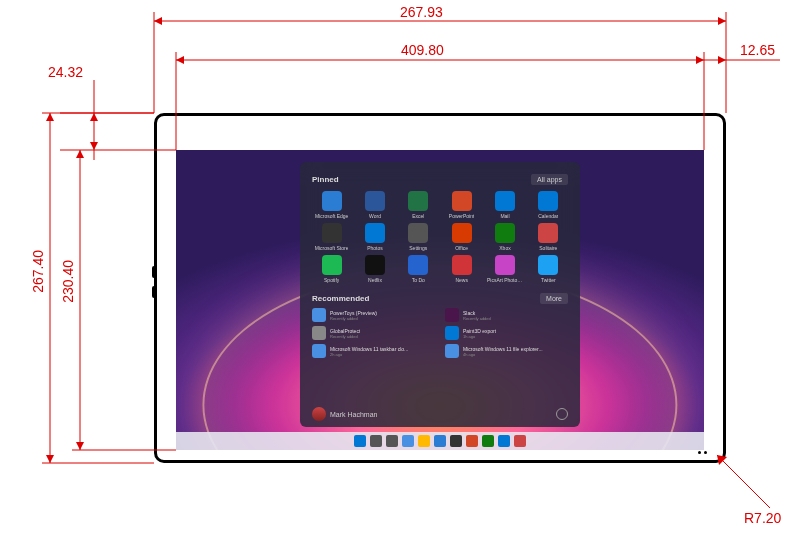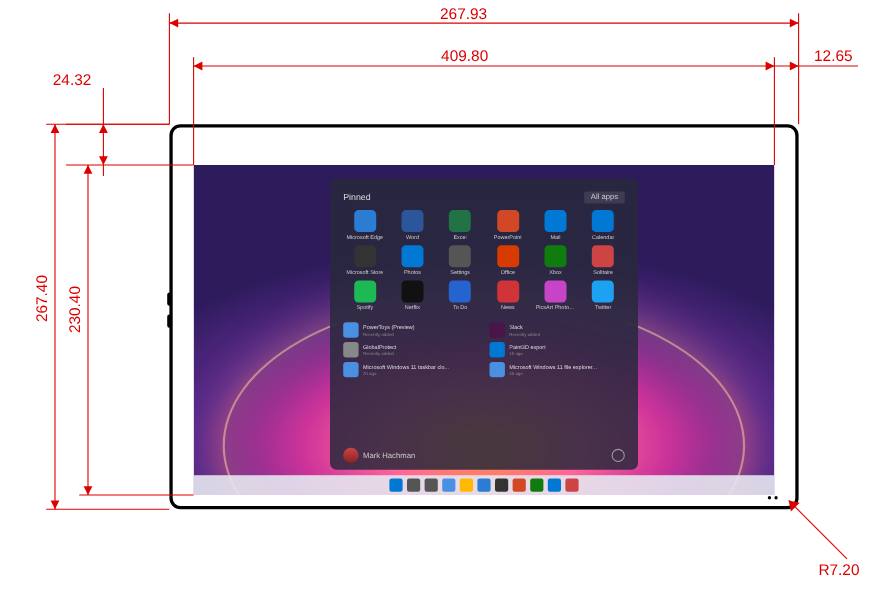--- a/index.html
+++ b/index.html
@@ -7,21 +7,21 @@
   .dim-text { position: absolute; color: #d00; font-size: 14px; font-family: Arial; }
   .dim-text.v { writing-mode: vertical-rl; transform: rotate(180deg); }
   
   .tablet-frame { position: absolute; left: 154px; top: 113px; width: 572px; height: 350px; border: 3px solid #000; border-radius: 10px; background: #fff; }
   .screen { position: absolute; left: 176px; top: 150px; width: 528px; height: 300px; overflow: hidden; }
   .screen-bg { width: 100%; height: 100%; background: radial-gradient(ellipse 70% 60% at 50% 85%, #ff9933 0%, #ff6699 25%, #cc3399 45%, #5b2a8c 70%, #2d1b5c 100%); position: relative; }
   .screen-ring { position: absolute; bottom: -30%; left: 50%; transform: translateX(-50%); width: 90%; height: 90%; border-radius: 50%; border: 2px solid rgba(255,200,150,0.6); box-shadow: 0 0 40px rgba(255,150,100,0.4), inset 0 0 40px rgba(255,150,100,0.3); }
   
   .start-menu { position: absolute; left: 50%; top: 12px; transform: translateX(-50%); width: 280px; height: 265px; background: rgba(40,40,60,0.85); border-radius: 6px; padding: 8px 12px; backdrop-filter: blur(10px); }
   .sm-section-head { display: flex; justify-content: space-between; align-items: center; margin: 4px 0; }
-  .sm-label { color: #ddd; font-size: 8px; font-weight: normal; }
+  .sm-label { color: #ddd; font-size: 8px; font-weight: bold; }
   .sm-btn { background: rgba(255,255,255,0.1); color: #ccc; font-size: 7px; padding: 2px 6px; border-radius: 2px; border: none; }
   .pinned-grid { display: grid; grid-template-columns: repeat(6, 1fr); gap: 4px; margin: 6px 0 10px; }
   .app-tile { display: flex; flex-direction: column; align-items: center; cursor: pointer; }
   .app-icon { width: 20px; height: 20px; border-radius: 4px; display: flex; align-items: center; justify-content: center; font-size: 10px; color: #fff; }
   .app-label { color: #ccc; font-size: 5px; margin-top: 2px; text-align: center; white-space: nowrap; overflow: hidden; text-overflow: ellipsis; max-width: 36px; }
   .reco-list { display: grid; grid-template-columns: 1fr 1fr; gap: 4px 10px; margin-top: 4px; }
   .reco-item { display: flex; align-items: center; gap: 4px; cursor: pointer; }
   .reco-icon { width: 14px; height: 14px; border-radius: 3px; background: #4a90e2; flex-shrink: 0; }
   .reco-text { display: flex; flex-direction: column; }
   .reco-title { color: #ddd; font-size: 5px; white-space: nowrap; overflow: hidden; text-overflow: ellipsis; max-width: 90px; }
@@ -132,20 +132,24 @@
           <div class="app-tile">
             <div class="app-icon" style="background:#c744c7"></div>
             <div class="app-label">PicsArt Photo Studio</div>
           </div>
           <div class="app-tile">
             <div class="app-icon" style="background:#1da1f2"></div>
             <div class="app-label">Twitter</div>
           </div>
         </div>
 
+      <div class="sm-section-head">
+        <span class="sm-label">Recommended</span>
+        <button class="sm-btn">More</button>
+      </div>
       <div class="reco-list" id="reco-list">
           <div class="reco-item">
             <div class="reco-icon" style="background:#4a90e2"></div>
             <div class="reco-text">
               <div class="reco-title">PowerToys (Preview)</div>
               <div class="reco-sub">Recently added</div>
             </div>
           </div>
           <div class="reco-item">
             <div class="reco-icon" style="background:#4a154b"></div>

